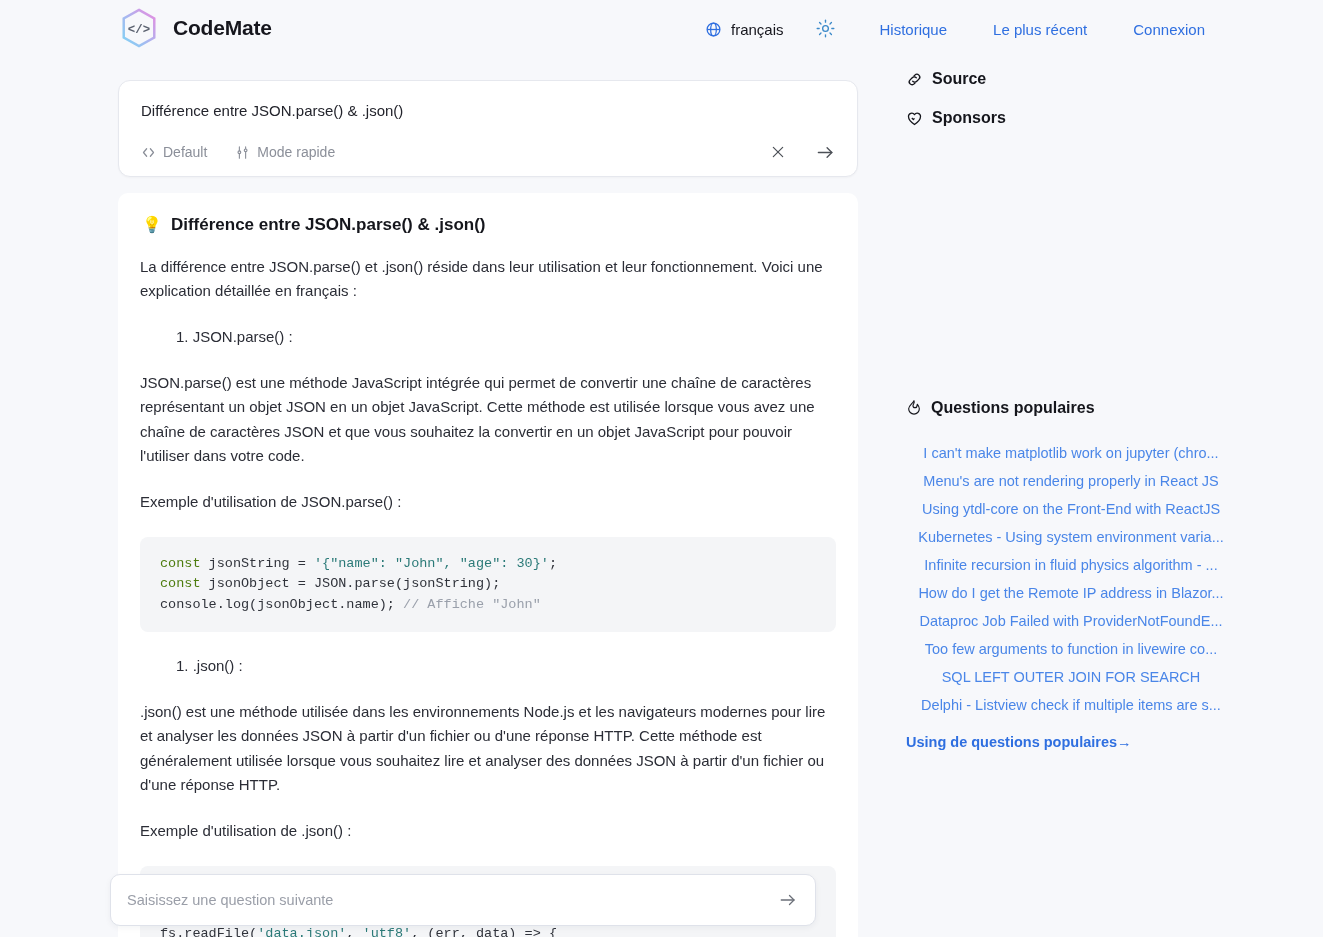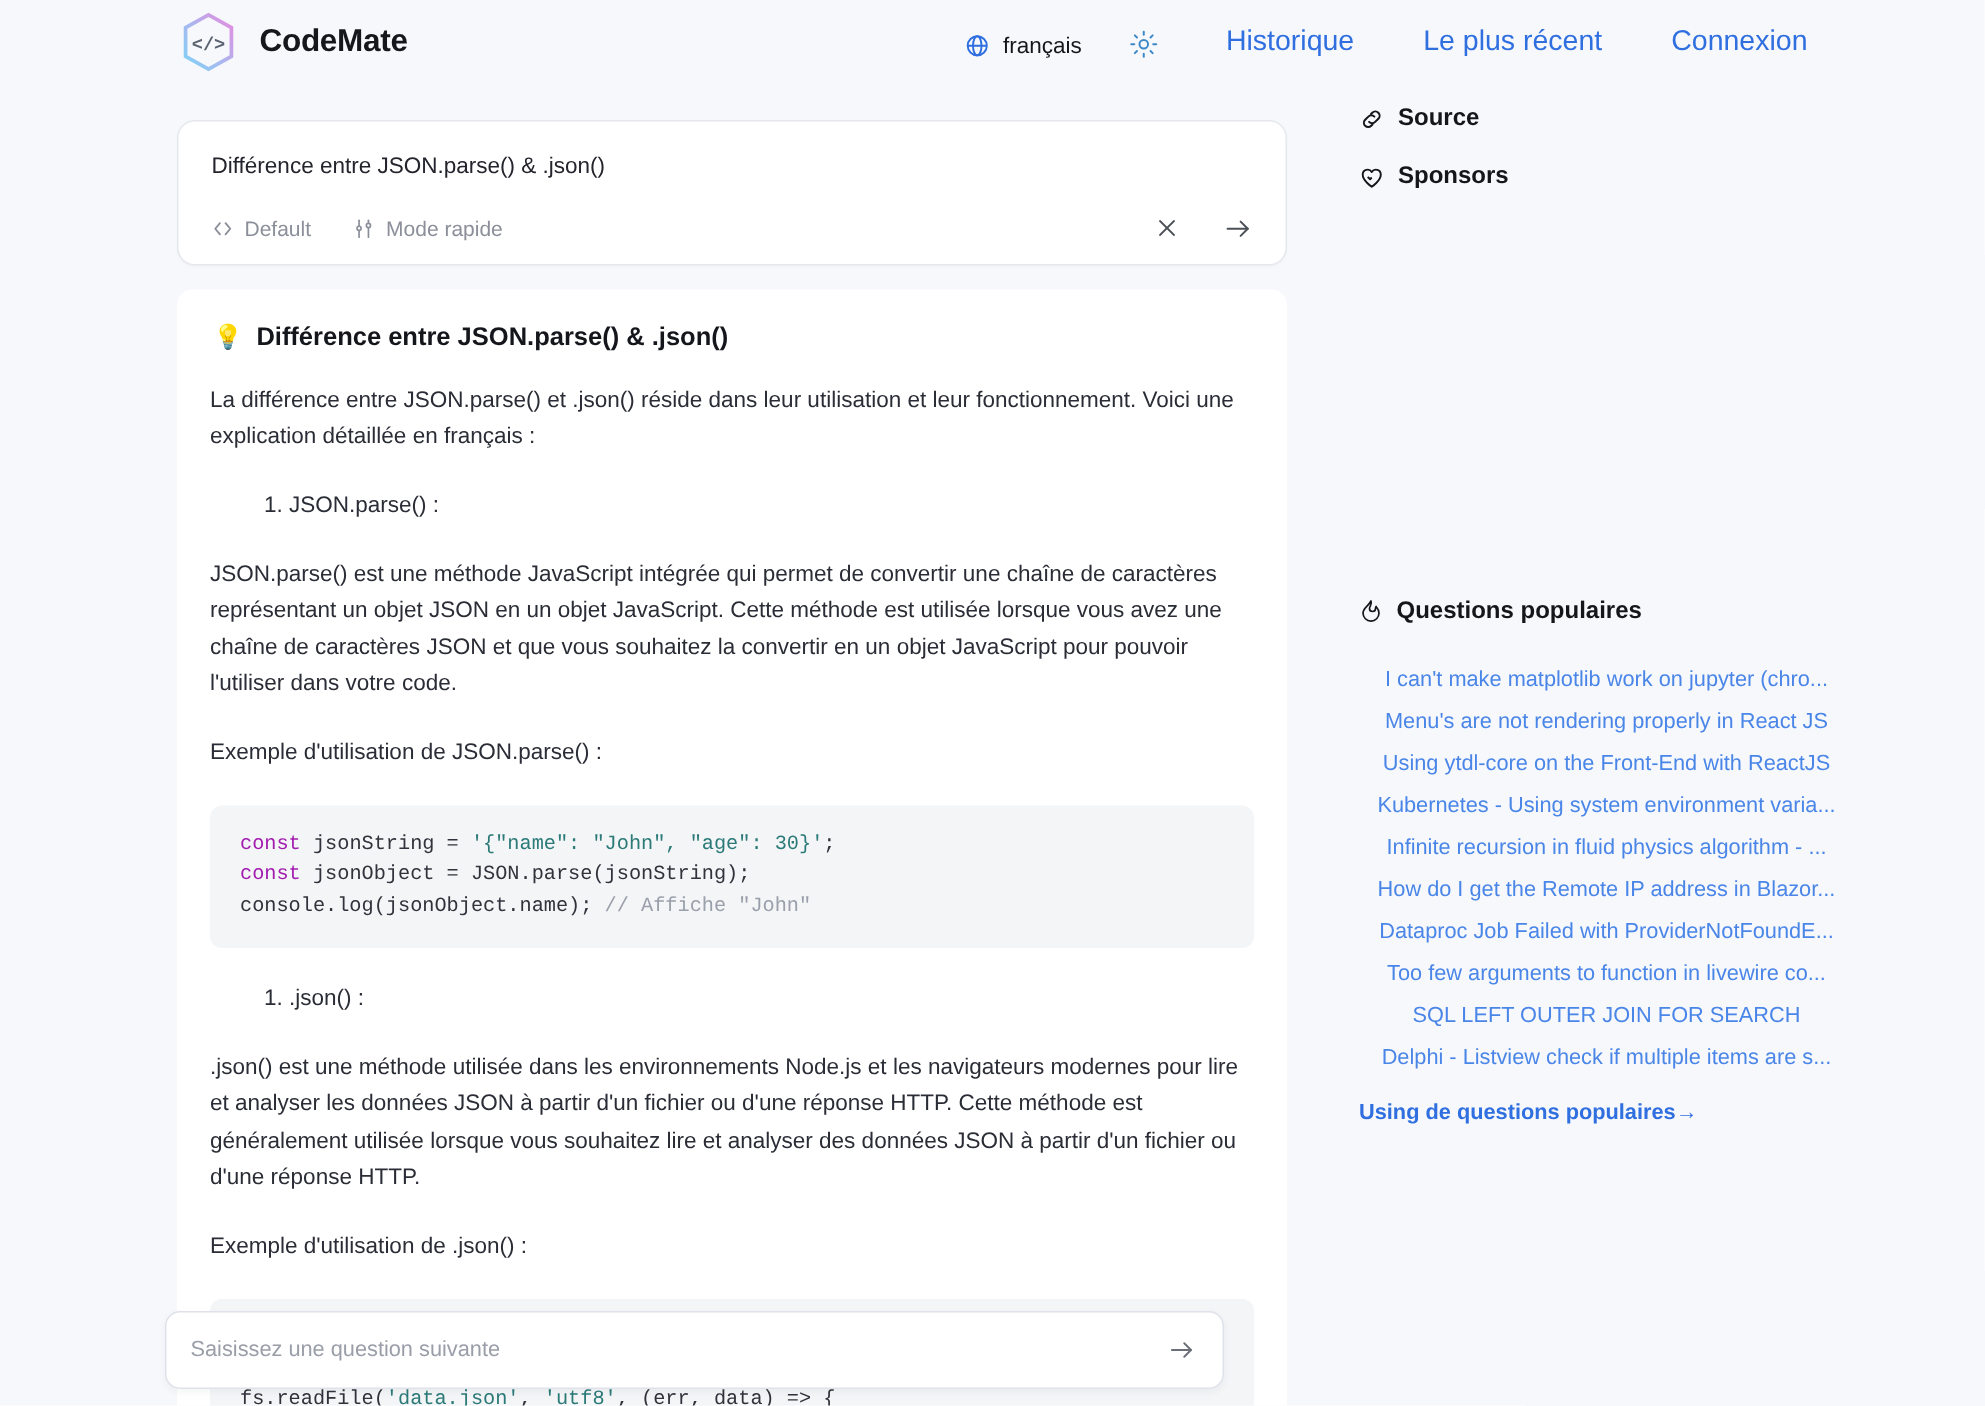--- a/index.html
+++ b/index.html
@@ -45,21 +45,21 @@
     cursor: pointer;
     padding: 0 14px;
   }
   .nav-theme {
     padding: 0 22px 0 18px;
     display: flex;
     align-items: center;
     cursor: pointer;
   }
   .nav-link {
-    font-size: 19px;
+    font-size: 15px;
     color: #2f6fe0;
     text-decoration: none;
     padding: 0 23px;
     cursor: pointer;
     white-space: nowrap;
   }
   .nav-link:last-child { padding-right: 0; }
 
   
   .layout {
@@ -154,21 +154,21 @@
     border-radius: 8px;
     padding: 17px 20px;
     margin: 0 0 22px 0;
     font-family: "Liberation Mono", monospace;
     font-size: 13.5px;
     line-height: 1.52;
     color: #30333b;
     white-space: pre;
     overflow: hidden;
   }
-  .kw { color: #a21caf; }
+  .kw { color: #4d7c0f; }
   .cmt { color: #9aa0ab; }
   .str { color: #2b7a78; }
   .fn { color: #30333b; }
 
   
   .followup {
     position: absolute;
     left: 110px;
     top: 874px;
     width: 706px;

